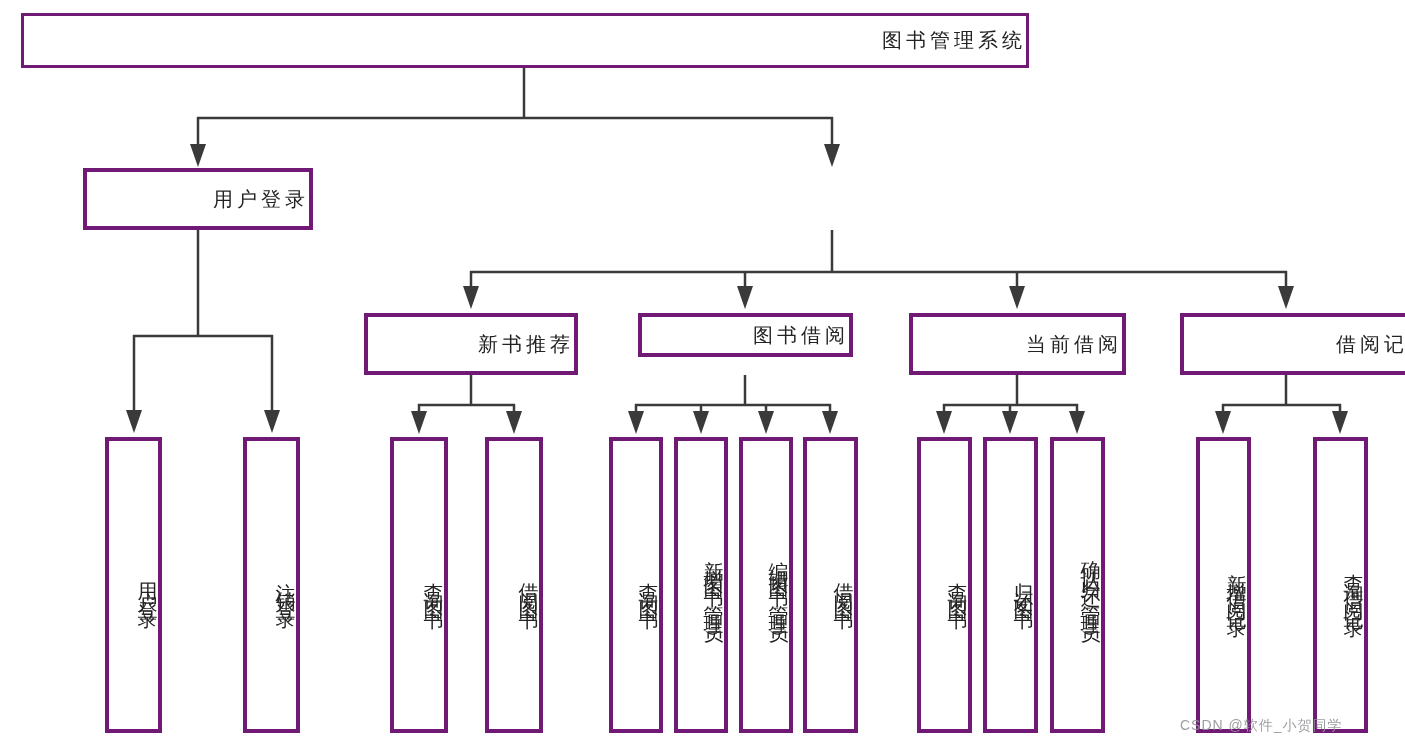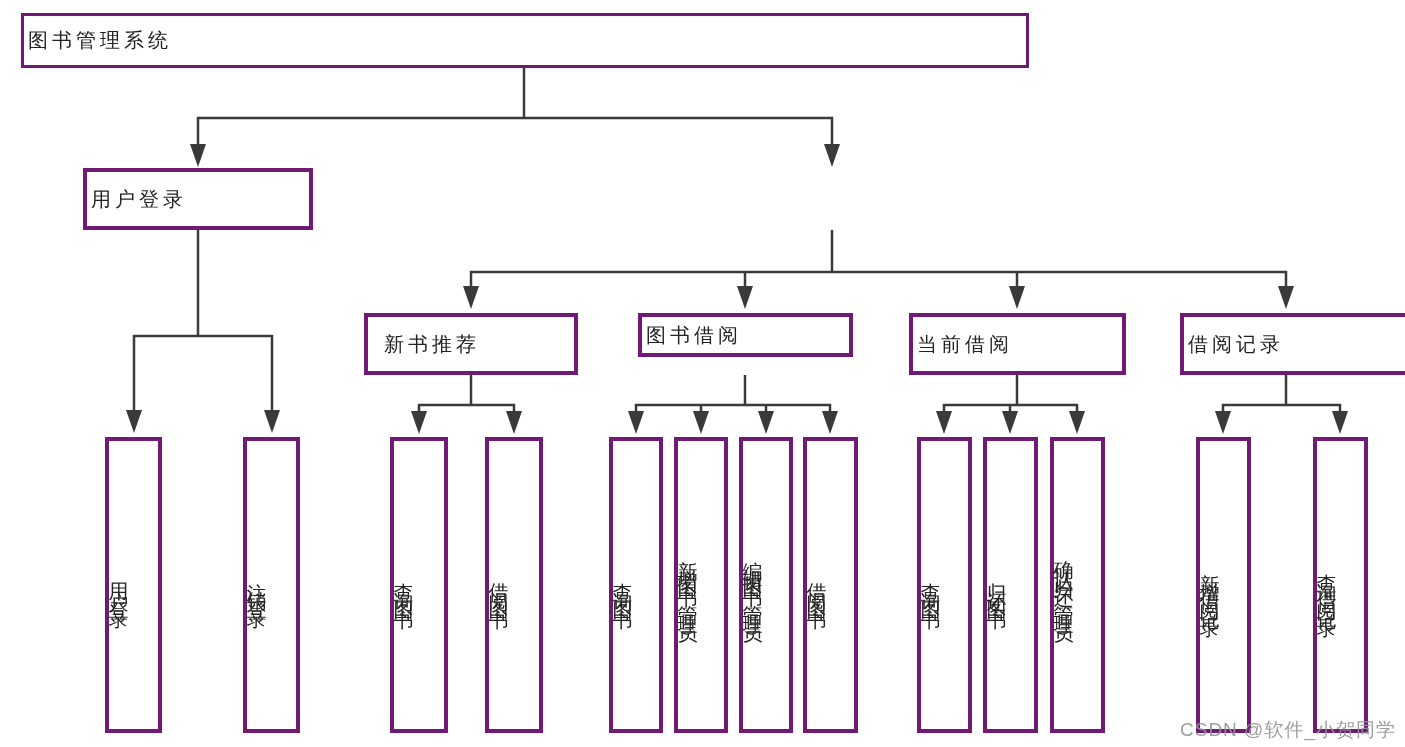--- a/index.html
+++ b/index.html
@@ -16,21 +16,21 @@
     left: 0; top: 0;
     width: 1405px; height: 747px;
   }
   .node {
     position: absolute;
     box-sizing: border-box;
     background: #ffffff;
     border: 4px solid #701a75;
     display: flex;
     align-items: center;
-    justify-content: flex-start;
+    justify-content: flex-end;
   }
   .node.root { border-width: 3px; }
   .h-label {
     font-size: 20px;
     letter-spacing: 4px;
     text-indent: 4px;
     color: #232323;
     white-space: nowrap;
   }
   .v-label {
@@ -38,21 +38,21 @@
     text-orientation: mixed;
     font-size: 20px;
     line-height: 1;
     letter-spacing: 9px;
     color: #232323;
   }
   .watermark {
     position: absolute;
     left: 1180px;
     top: 717px;
-    font-size: 19px;
+    font-size: 14px;
     letter-spacing: 1px;
     color: rgba(148, 150, 153, 0.92);
     white-space: nowrap;
     z-index: 5;
   }
 </style>
 </head>
 <body>
 
 <div class="canvas">

